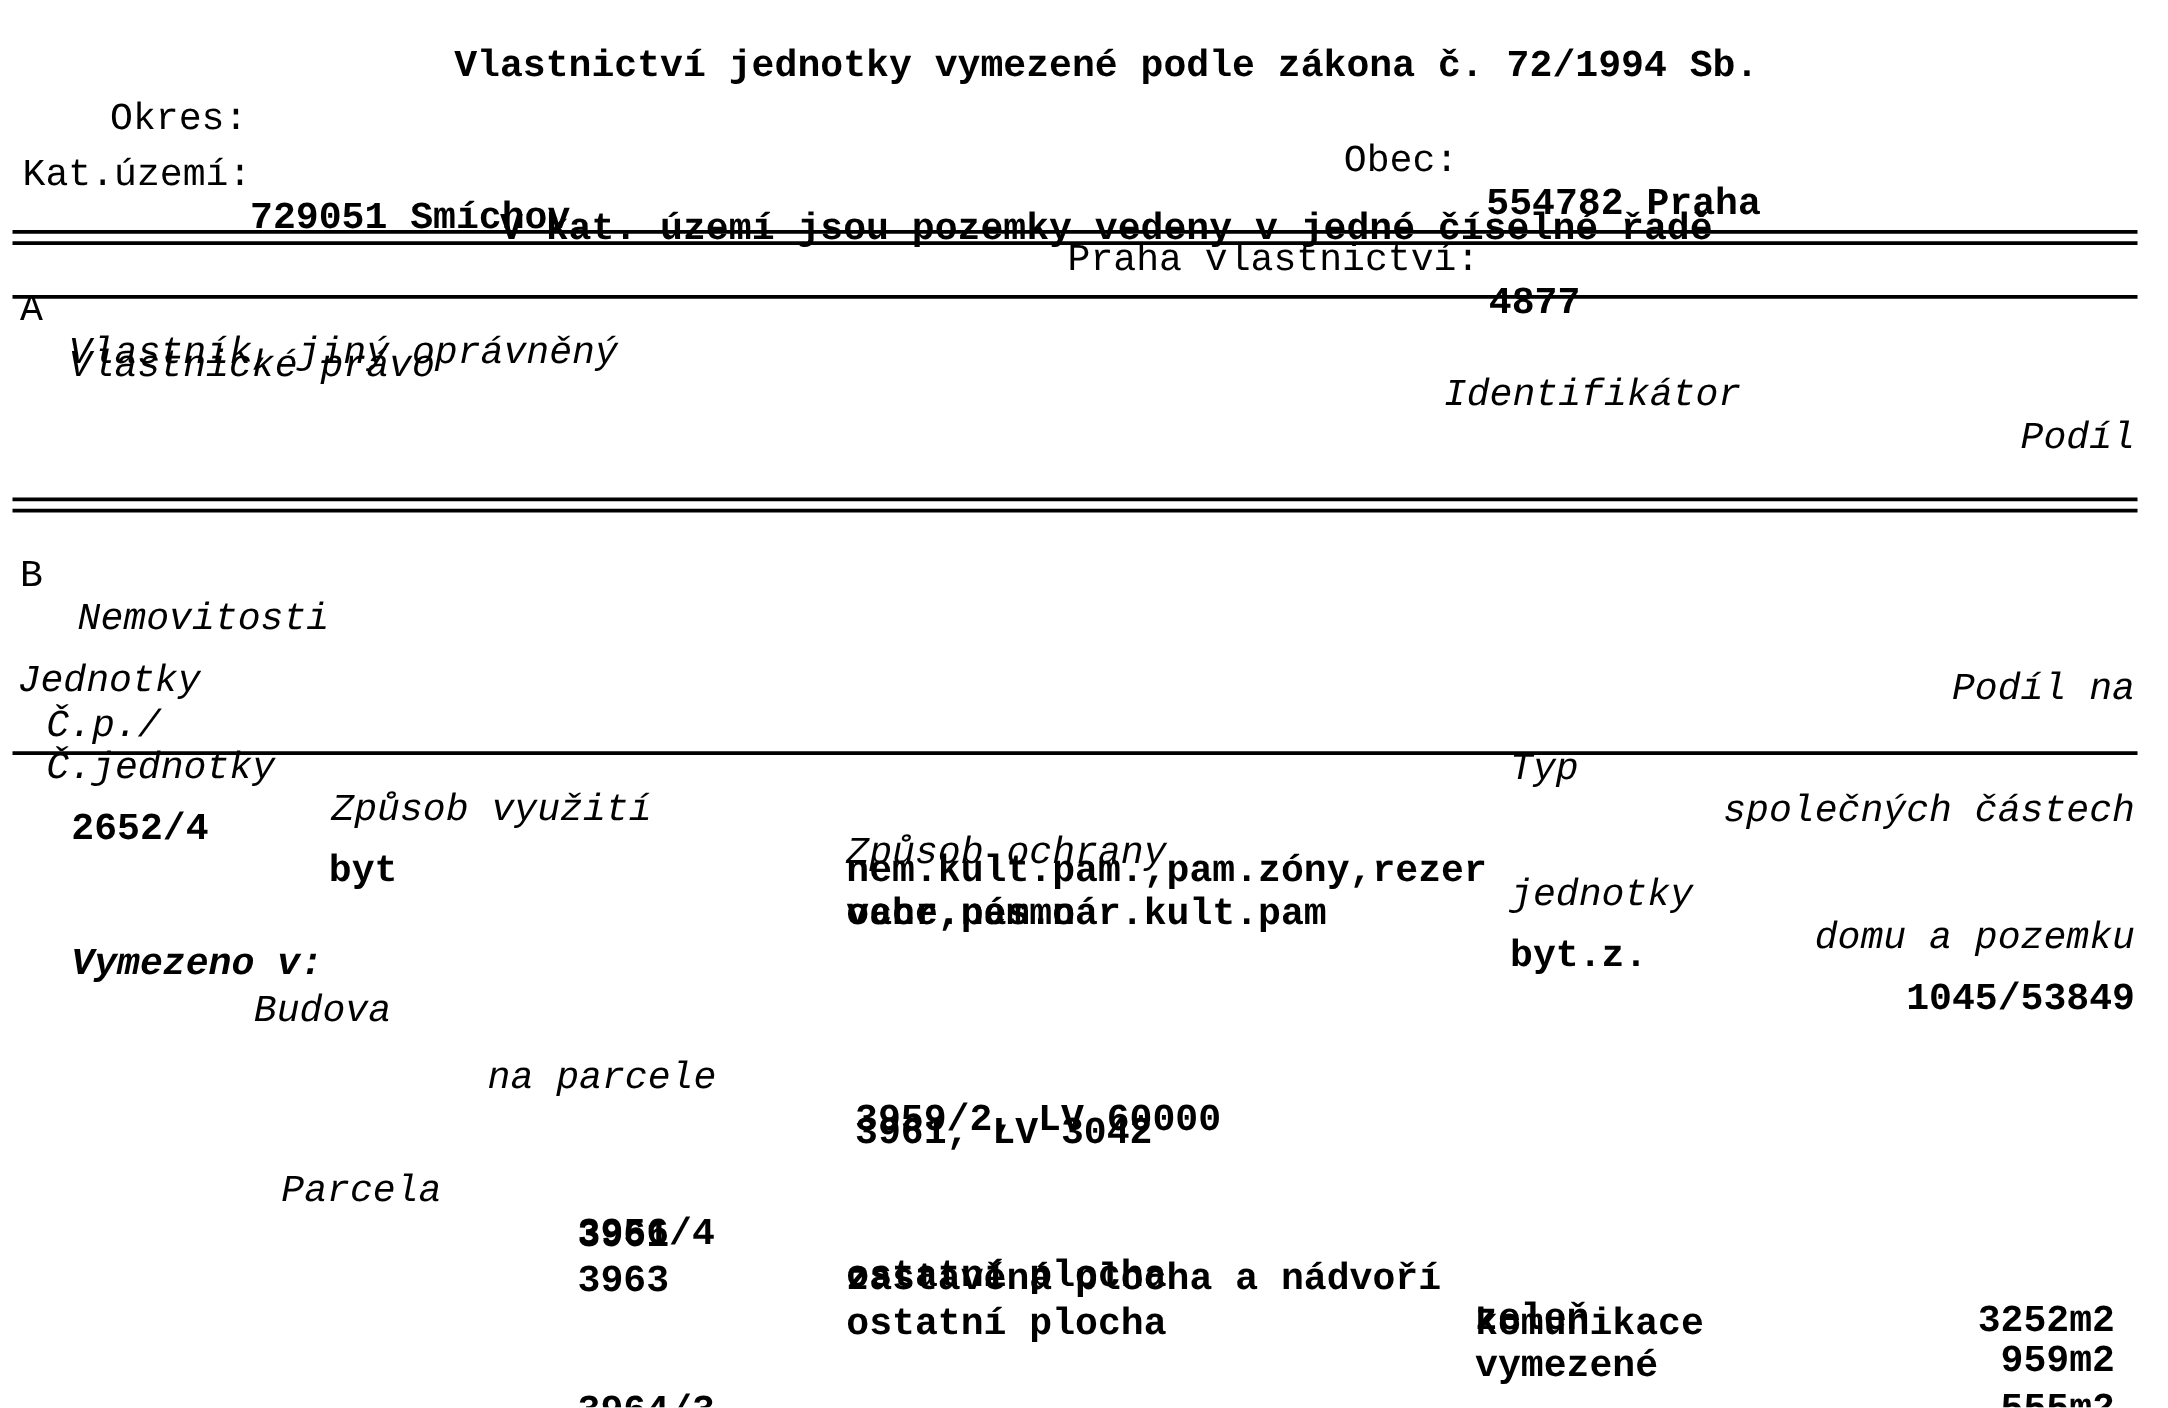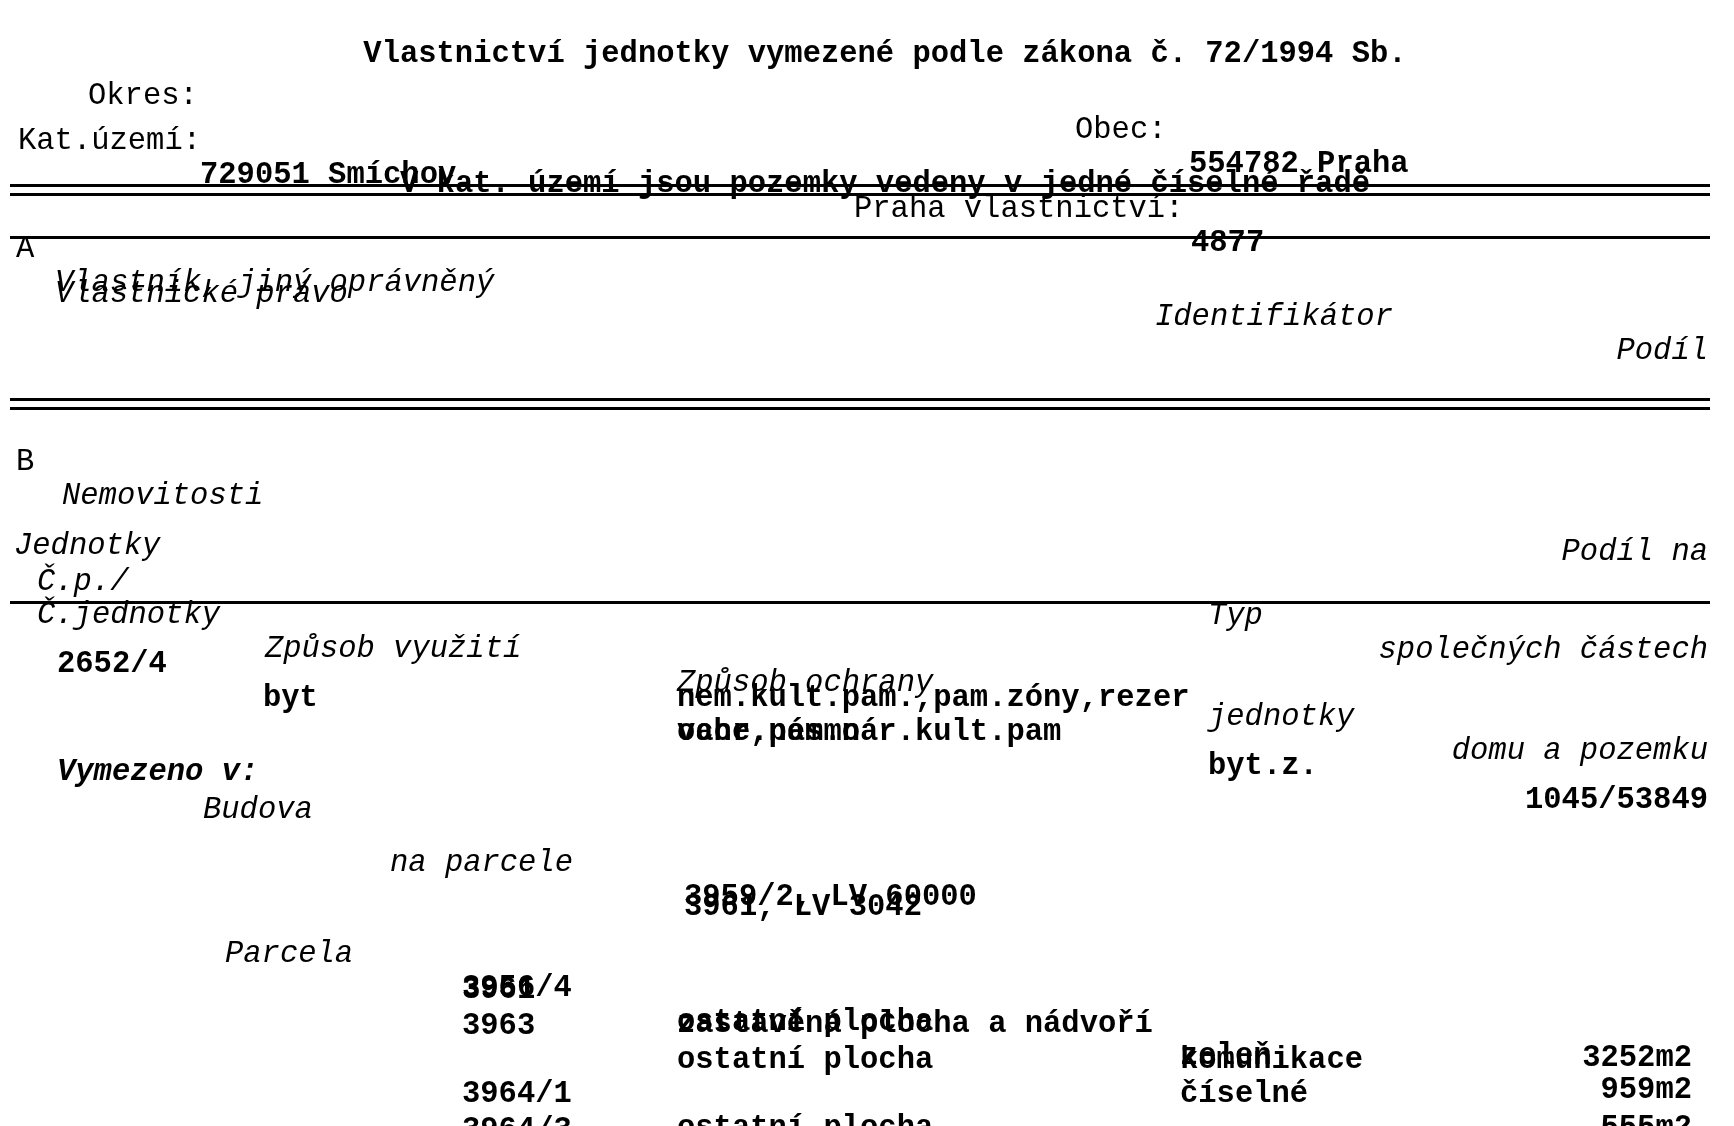--- a/index.html
+++ b/index.html
@@ -133,33 +133,27 @@
 
   <div class="ln" style="top:939px">
     <span class="seg b" style="left:462px">3961</span>
     <span class="seg b" style="left:677px">zastavěná plocha a nádvoří</span>
     <span class="seg b" style="right:42px">3252m2</span>
   </div>
 
   <div class="ln" style="top:975px">
     <span class="seg b" style="left:462px">3963</span>
     <span class="seg b" style="left:677px">ostatní plocha</span>
-    <span class="seg b" style="left:1180px">číselné</span>
+    <span class="seg b" style="left:1180px">vymezené</span>
     <span class="seg b" style="right:42px">555m2</span>
   </div>
   <div class="ln" style="top:1009px">
     <span class="seg b" style="left:1180px">komunikace</span>
   </div>
 
-  <div class="ln" style="top:1043px">
-    <span class="seg b" style="left:462px">3964/1</span>
-    <span class="seg b" style="left:677px">ostatní plocha</span>
-    
-    
-  </div>
 
   <div class="ln" style="top:1079px">
     <span class="seg b" style="left:462px">3964/3</span>
     
     
     
   </div>
 
 </div>
 

